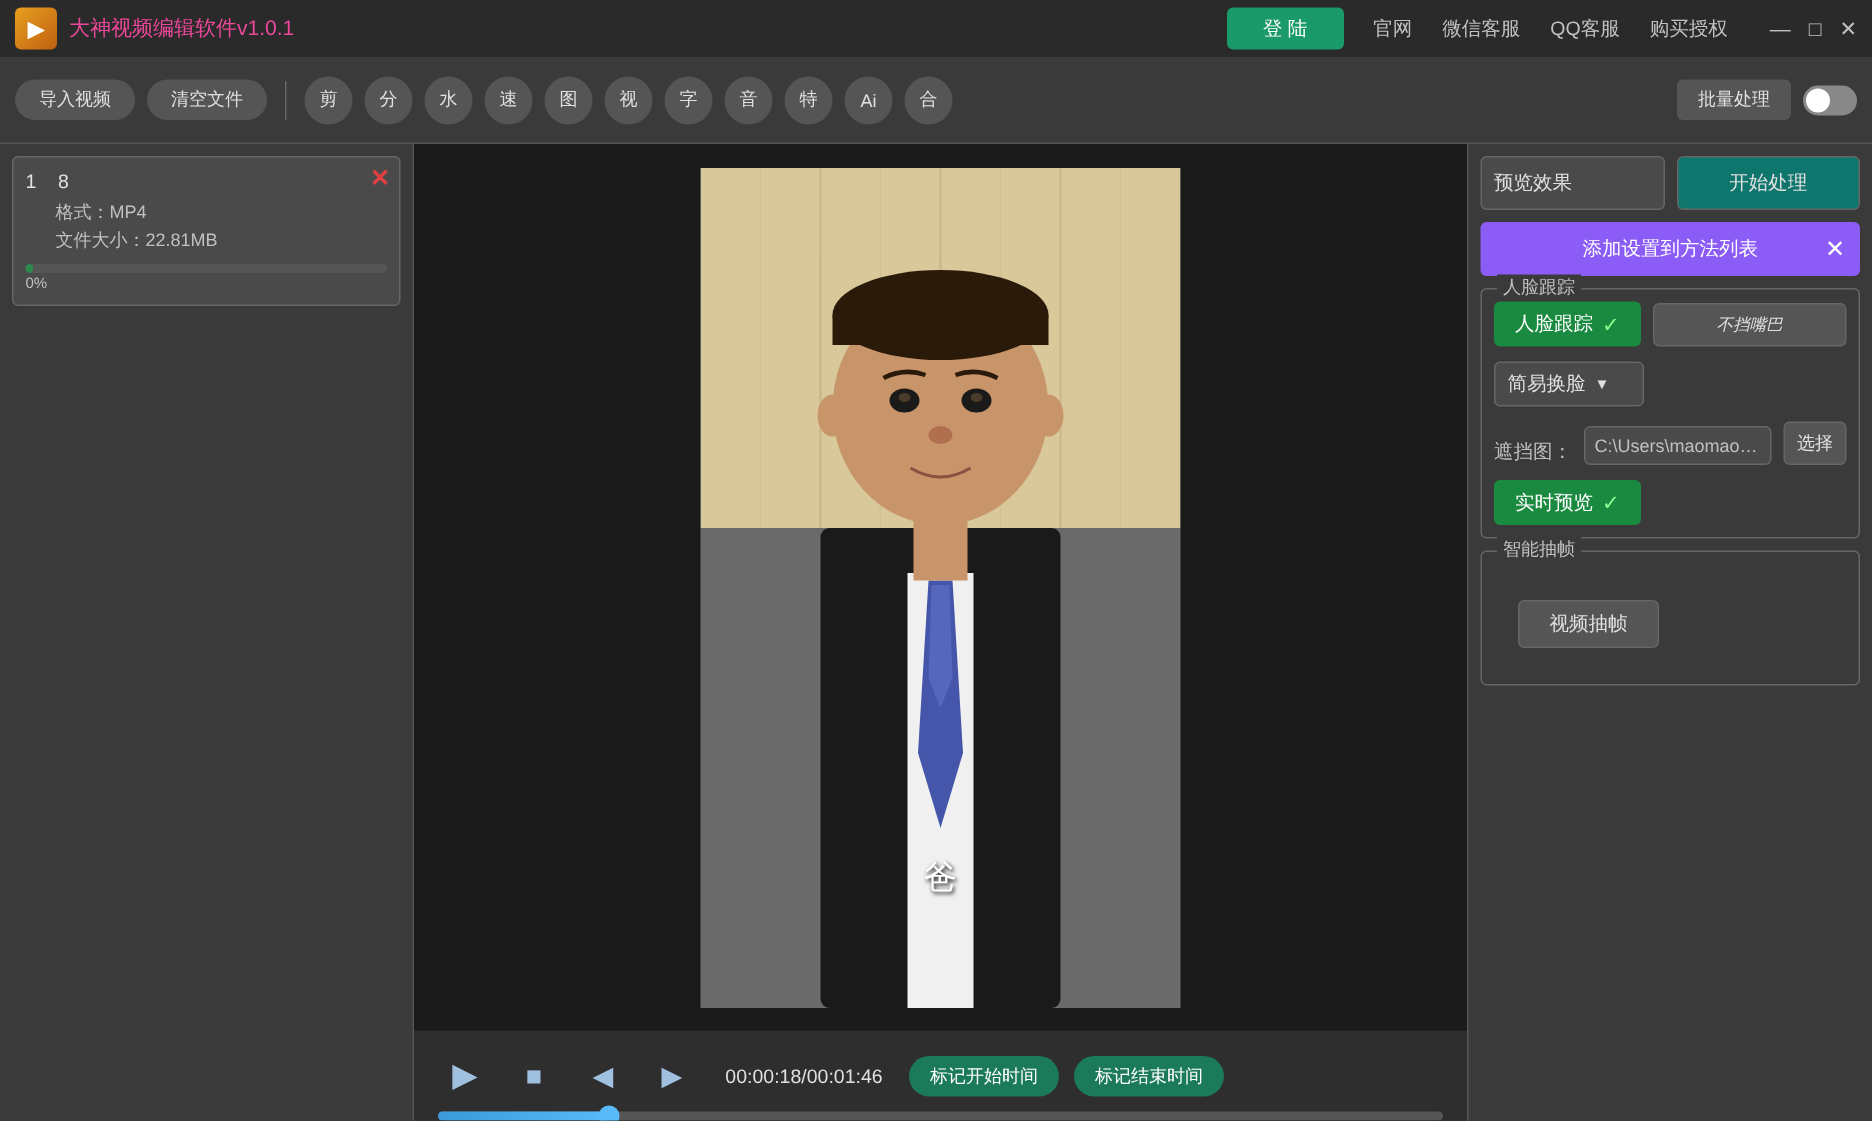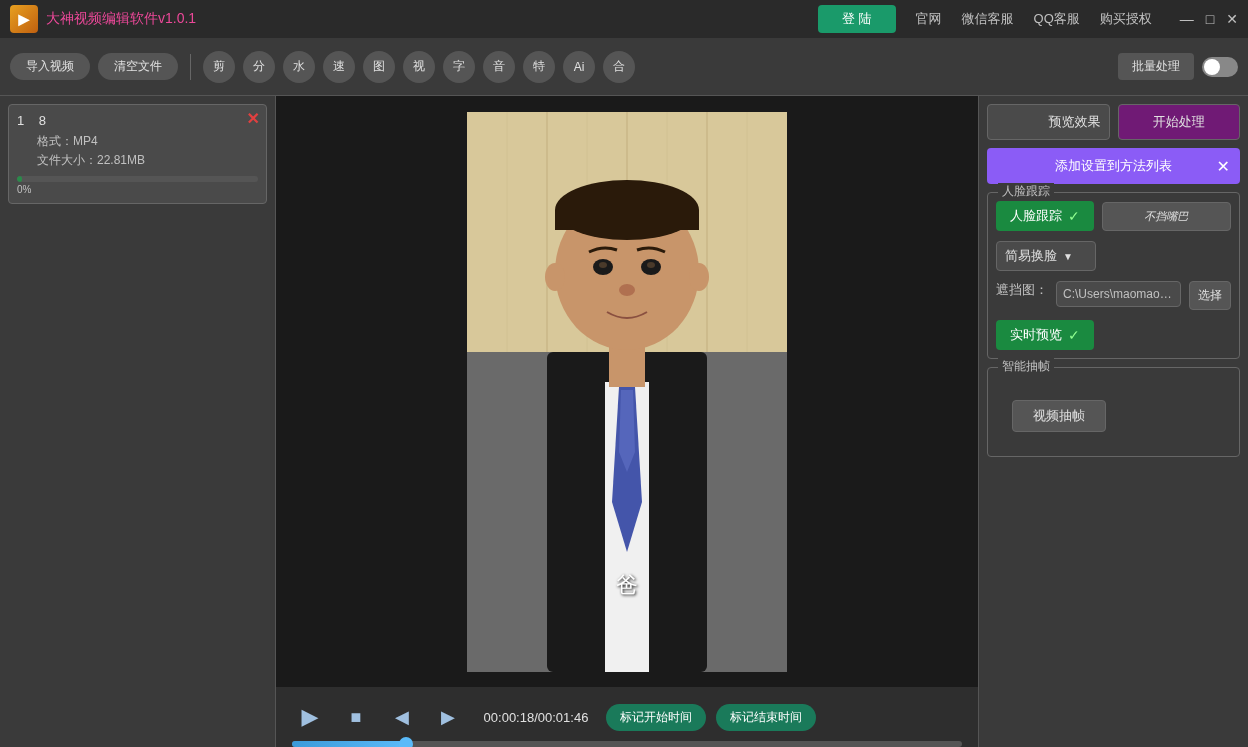--- a/index.html
+++ b/index.html
@@ -312,25 +312,25 @@
     }
     .preview-btn {
       flex: 1;
       background: #4a4a4a;
       color: #e0e0e0;
       border: 1px solid #666;
       border-radius: 4px;
       padding: 8px;
       cursor: pointer;
       font-size: 13px;
-      text-align: right;
+      text-align: left;
     }
     .start-process-btn {
       flex: 1;
-      background: #701a75;
+      background: #0f766e;
       color: #e0e0e0;
       border: 1px solid #666;
       border-radius: 4px;
       padding: 8px;
       cursor: pointer;
       font-size: 13px;
       text-align: center;
     }
 
     .add-settings-btn {
@@ -420,21 +420,21 @@
       cursor: pointer;
       display: flex;
       align-items: center;
       gap: 6px;
       min-width: 100px;
     }
     .dropdown-arrow { font-size: 10px; }
 
     .mask-row {
       display: flex;
-      align-items: flex-start;
+      align-items: flex-end;
       gap: 8px;
       margin-bottom: 10px;
     }
     .mask-label {
       color: #c0c0c0;
       font-size: 13px;
       white-space: nowrap;
     }
     .mask-path {
       flex: 1;

